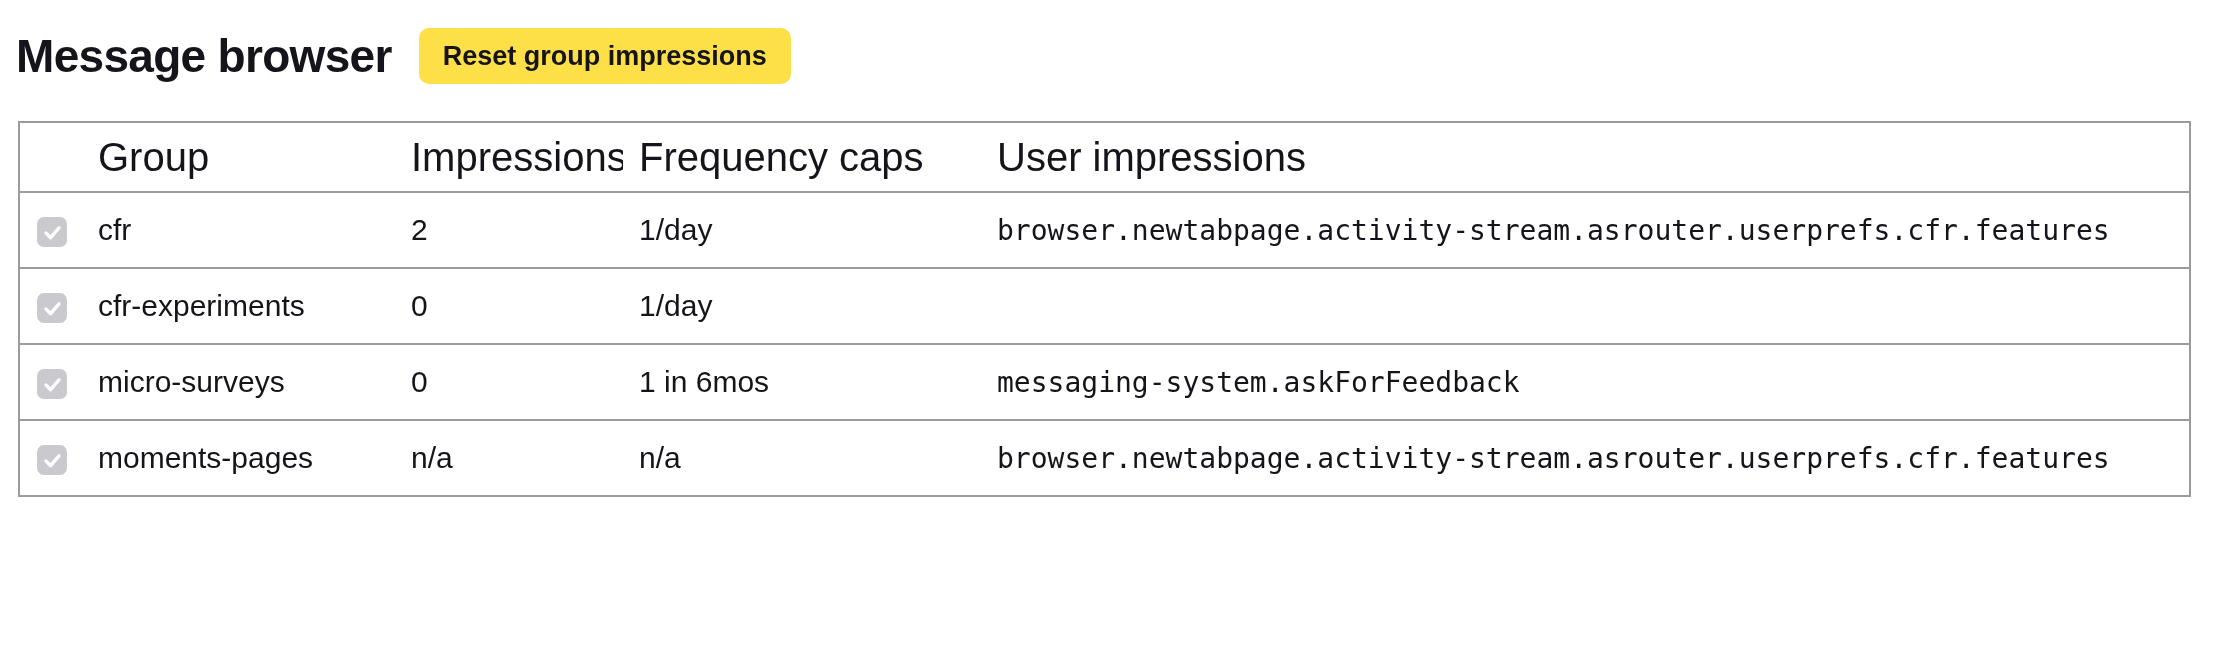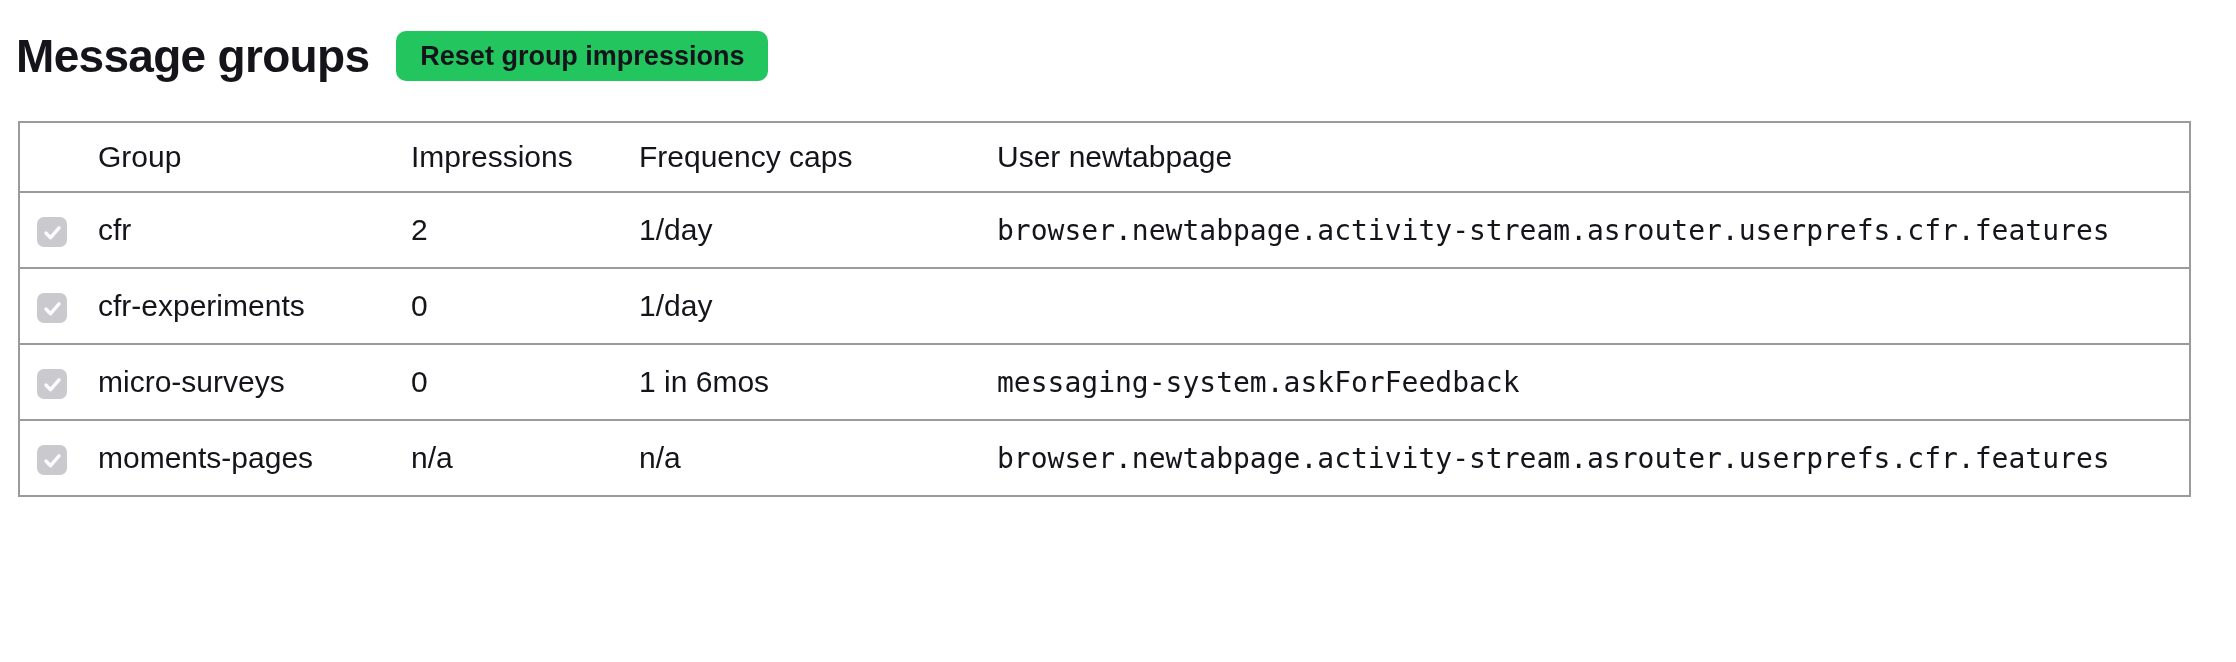--- a/index.html
+++ b/index.html
@@ -11,32 +11,32 @@
   .header{
     display:flex;align-items:center;gap:27px;
     padding:30px 0 0 16px;height:52px;
   }
   .page-title{
     margin:0;font-size:46px;font-weight:700;letter-spacing:-0.015em;line-height:1.1;
   }
   .reset-btn{
     font-family:"Liberation Sans", sans-serif;
     font-size:27px;font-weight:700;color:#15141a;
-    background:#22c55e;border:none;border-radius:10px;
-    height:50px;padding:0 24px;cursor:pointer;white-space:nowrap;
+    background:#fde047;border:none;border-radius:10px;
+    height:56px;padding:0 24px;cursor:pointer;white-space:nowrap;
   }
   table.groups{
     margin:39px 0 0 18px;width:2173px;
     border-collapse:collapse;table-layout:fixed;
     border:2px solid #9b9b9e;
   }
   thead tr{height:70px;}
   tbody tr{height:76px;border-top:2px solid #9b9b9e;}
   th{
-    font-weight:400;text-align:left;font-size:30px;
+    font-weight:400;text-align:left;font-size:40px;
     padding:0 0 0 16px;white-space:nowrap;overflow:hidden;
   }
   td{
     font-size:30px;padding:0 0 0 16px;vertical-align:middle;
     white-space:nowrap;overflow:hidden;
   }
   .cb-col{width:63px;}
   td.cb-cell{padding-left:17px;}
   .checkbox{
     display:inline-flex;align-items:center;justify-content:center;
@@ -49,39 +49,39 @@
     font-family:"DejaVu Sans Mono", monospace;
     font-size:28px;letter-spacing:0;
   }
 </style>
 </head>
 <body>
 
 <div class="page">
 
   <div class="header">
-    <h1 class="page-title">Message groups</h1>
+    <h1 class="page-title">Message browser</h1>
     <button class="reset-btn">Reset group impressions</button>
   </div>
 
   <table class="groups">
     <colgroup>
       <col class="cb-col">
       <col style="width:313px">
       <col style="width:228px">
       <col style="width:358px">
       <col>
     </colgroup>
     <thead>
       <tr>
         <th class="cb-col"></th>
         <th>Group</th>
         <th>Impressions</th>
         <th>Frequency caps</th>
-        <th>User newtabpage</th>
+        <th>User impressions</th>
       </tr>
     </thead>
     <tbody>
         <tr>
     <td class="cb-cell">
       <span class="checkbox checked">
         <svg viewBox="0 0 24 24">
           <polyline points="5.2 12.6 10 17.4 18.8 7.2" fill="none" stroke="#fdfdfd" stroke-width="3.6" stroke-linecap="round" stroke-linejoin="round"></polyline>
         </svg>
       </span>

